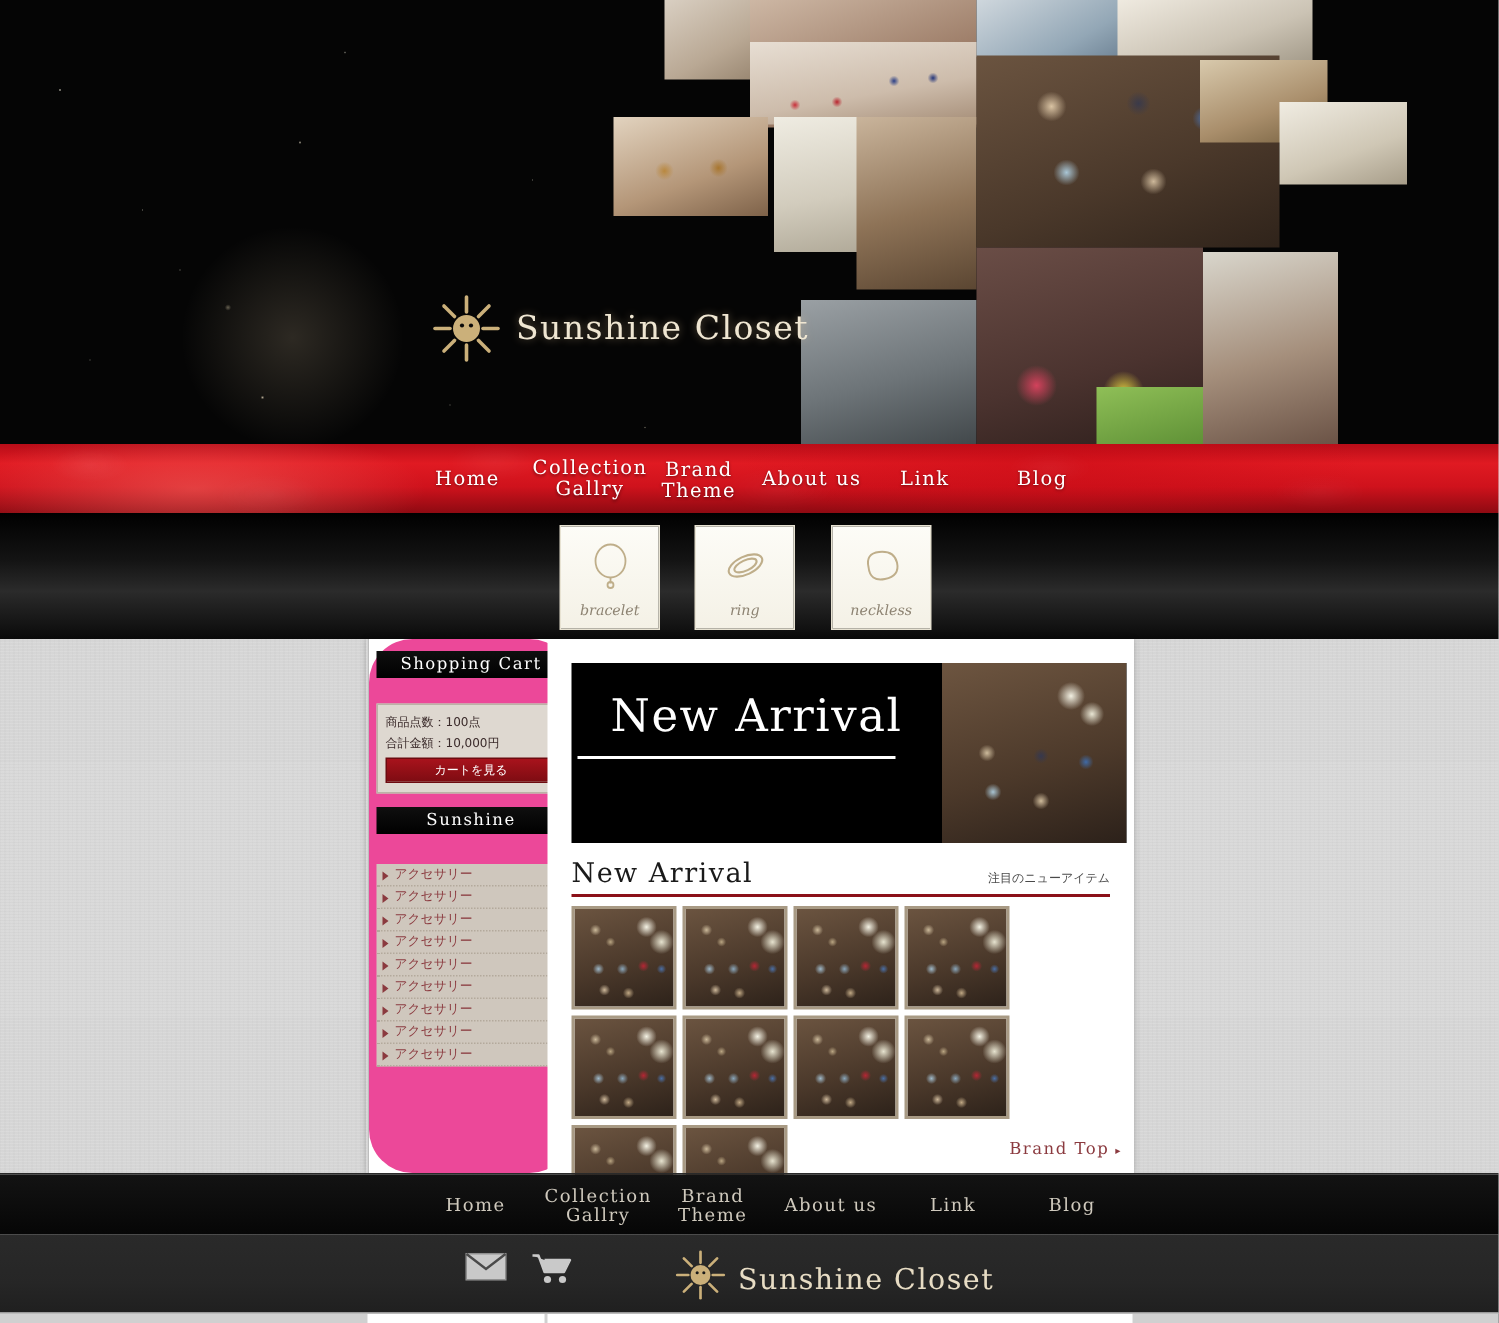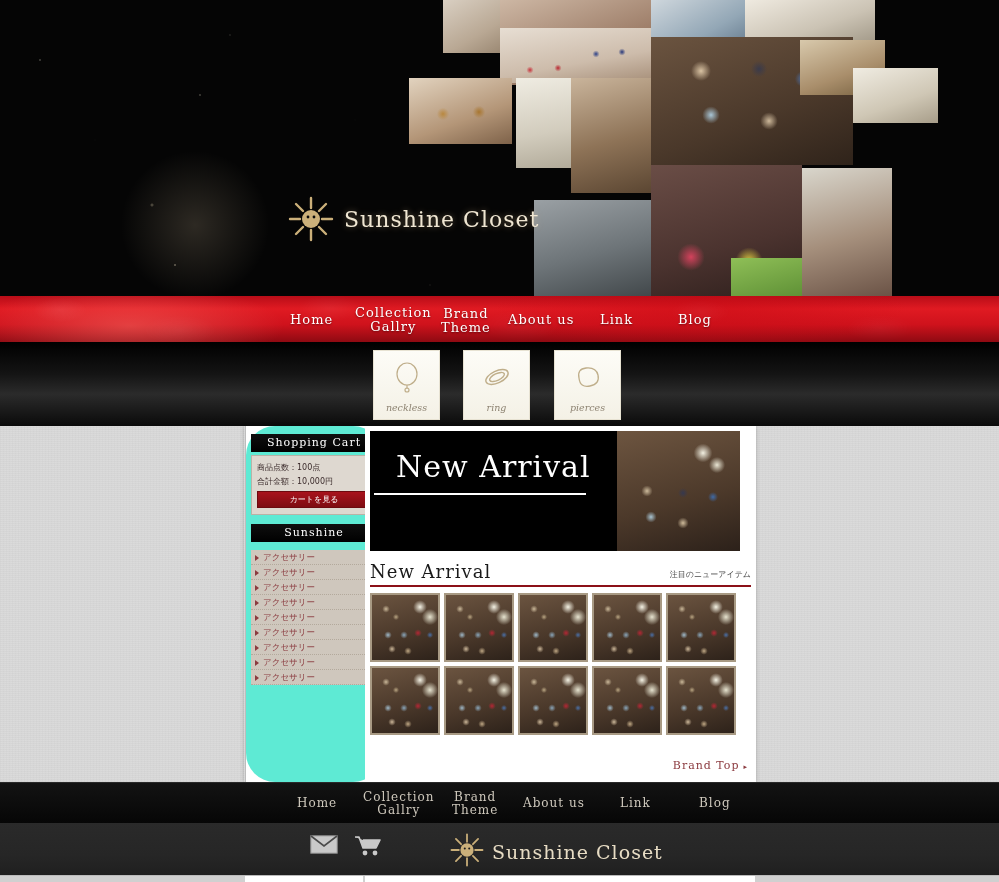--- a/index.html
+++ b/index.html
@@ -95,45 +95,45 @@
   .tile .lbl { font-size: 9.5px; color: #8d8372; font-family: "DejaVu Serif", serif; font-style: italic; }
 
   
   #page {
     position: absolute; left: 245px; top: 426px; width: 510px; height: 356px;
     background: #fff;
     border-left: 1px solid #bdbdbd; border-right: 1px solid #bdbdbd;
   }
   #sidebar {
     position: absolute; left: 0; top: 0; width: 136px; height: 100%;
-    background: #5eead4; padding: 8px 5px; border-radius: 29px;
+    background: #ec4899; padding: 8px 5px; border-radius: 29px;
   }
   .side-head {
     height: 18px; background: linear-gradient(180deg,#0f0f0f,#000);
     color: #fff; font-size: 11px; text-align: center; line-height: 18px;
   }
-  .cart-box { background: #ded8d0; border: 1px solid #bbb2a6; padding: 6px 5px; margin-top: 3px; }
+  .cart-box { background: #ded8d0; border: 1px solid #bbb2a6; padding: 6px 5px; margin-top: 17px; }
   .cart-line { font-size: 8px; color: #3a2a2a; margin-bottom: 3px; font-family: "DejaVu Sans", sans-serif; }
   .cart-btn {
     display: block; width: 100%; height: 17px; margin-top: 4px;
     background: linear-gradient(180deg,#a8131c,#7e0c12);
     border: 1px solid #6d0a0f; color: #fff; font-size: 8px; cursor: pointer;
     font-family: "DejaVu Sans", sans-serif;
   }
-  .cat-list { margin-top: 8px; background: #cfc7bd; }
+  .cat-list { margin-top: 20px; background: #cfc7bd; }
   .cat-item {
     height: 15px; line-height: 15px; font-size: 8.5px; color: #8b3a3f;
     border-bottom: 1px dotted #b3a99c; padding-left: 12px; position: relative; cursor: pointer;
     font-family: "DejaVu Sans", sans-serif;
   }
   .cat-item::before {
     content: ""; position: absolute; left: 4px; top: 5px;
     border-left: 4px solid #8b3a3f; border-top: 3px solid transparent; border-bottom: 3px solid transparent;
   }
-  #content { position: absolute; left: 119px; top: 0; width: 391px; height: 100%; background: #fff; padding: 5px; }
+  #content { position: absolute; left: 119px; top: 0; width: 391px; height: 100%; background: #fff; padding: 16px; }
   .banner { position: relative; width: 370px; height: 120px; background: #000; overflow: hidden; }
   .banner-title {
     position: absolute; left: 26px; top: 18px; color: #fff; font-size: 30px;
   }
   .banner-rule { position: absolute; left: 4px; top: 62px; width: 212px; height: 2px; background: #fff; }
   .banner-photo { position: absolute; right: 0; top: 0; width: 123px; height: 120px; }
   .sec-head {
     position: relative; margin-top: 10px; padding-bottom: 3px;
     border-bottom: 2px solid #8b1018; display: flex; align-items: flex-end; justify-content: space-between;
   }
@@ -270,38 +270,38 @@
 
 <div id="tileband">
   <div class="tile" style="left:373px;">
     <span class="ic">
       <svg width="34" height="34" viewBox="0 0 34 34" fill="none" stroke="#bfae8a" stroke-width="1.2">
         <ellipse cx="17" cy="14" rx="10" ry="11"></ellipse>
         <path d="M17 25 l0 4"></path>
           <circle cx="17" cy="30" r="2"></circle>
       </svg>
     </span>
-    <span class="lbl">neckless</span>
+    <span class="lbl">bracelet</span>
   </div>
   <div class="tile" style="left:463px;">
     <span class="ic">
       <svg width="34" height="26" viewBox="0 0 34 26" fill="none" stroke="#bfae8a" stroke-width="1.4">
         <ellipse cx="17" cy="13" rx="12" ry="6" transform="rotate(-25 17 13)"></ellipse>
         <ellipse cx="17" cy="13" rx="8" ry="3.4" transform="rotate(-25 17 13)"></ellipse>
       </svg>
     </span>
     <span class="lbl">ring</span>
   </div>
   <div class="tile" style="left:554px;">
     <span class="ic">
       <svg width="34" height="30" viewBox="0 0 34 30" fill="none" stroke="#bfae8a" stroke-width="1.3">
         <path d="M8 16 Q6 7 15 6 Q25 5 27 13 Q29 22 19 24 Q9 26 8 16 Z"></path>
       </svg>
     </span>
-    <span class="lbl">pierces</span>
+    <span class="lbl">neckless</span>
   </div>
 </div>
 
 <div class="page-shadow"></div>
 <div id="page">
 
   <div id="sidebar">
     <div class="side-head script">Shopping Cart</div>
     <div class="cart-box">
       <div class="cart-line">商品点数：100点</div>

